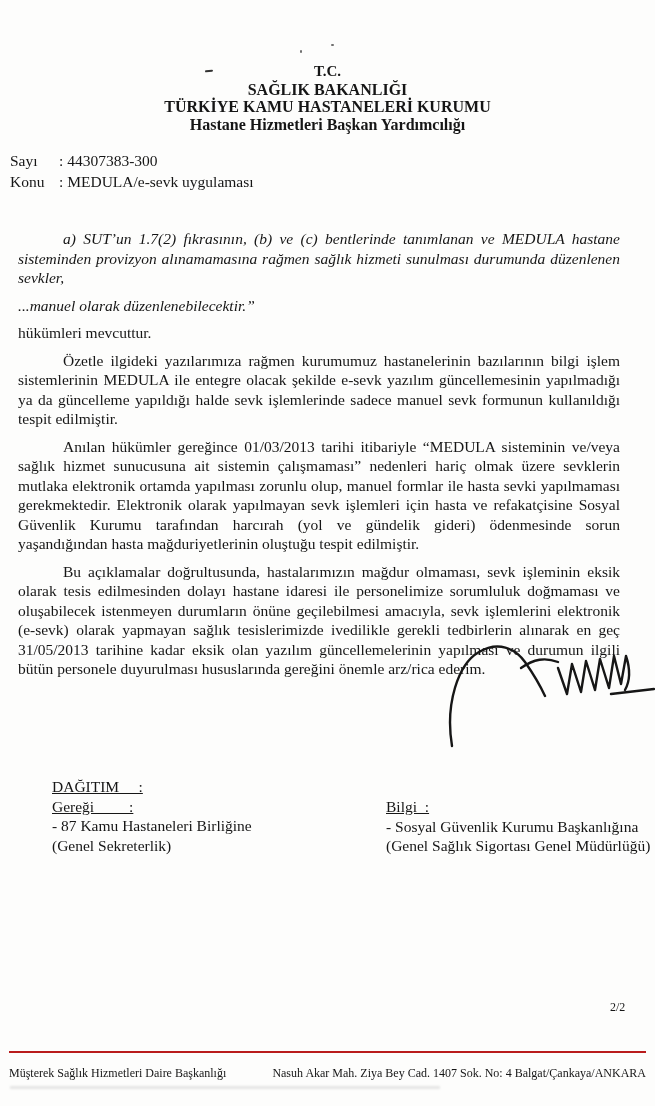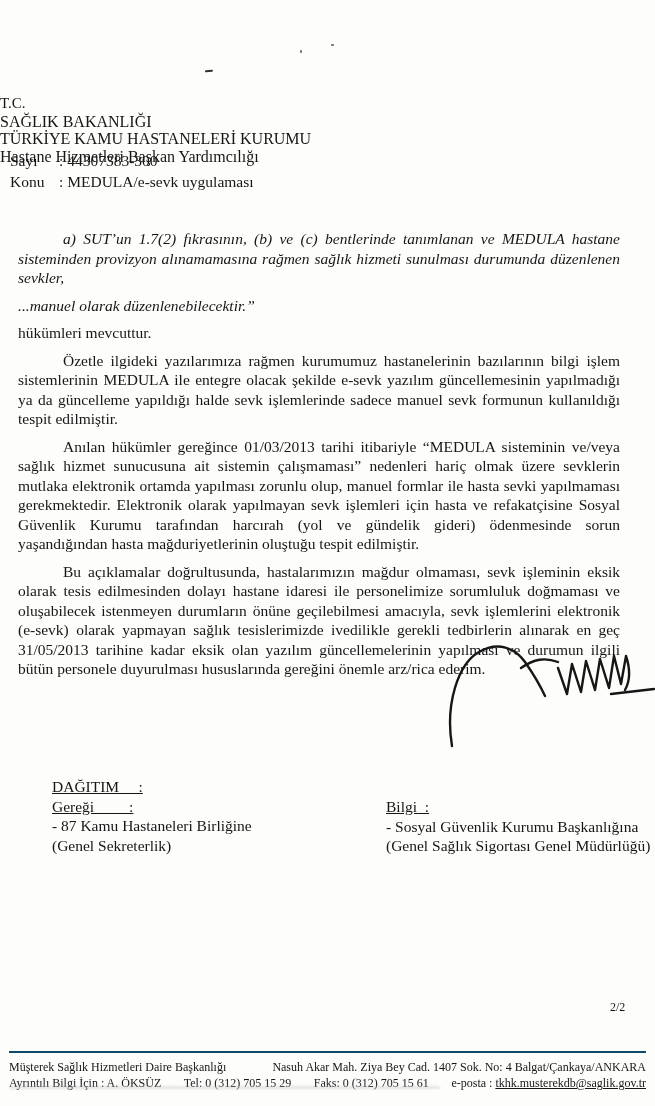--- a/index.html
+++ b/index.html
@@ -7,21 +7,21 @@
     position:relative;
     width:655px;height:1106px;
     background:#fdfdfc;
     font-family:"Liberation Serif", serif;
     color:#161616;
     overflow:hidden;
   }
   
   .letterhead{
     position:absolute;top:63px;left:0;right:0;
-    font-weight:normal;line-height:17.5px;margin-top:32px;
+    text-align:center;font-weight:bold;line-height:17.5px;
   }
   .letterhead .tc{font-size:15px;}
   .letterhead .l{font-size:16px;}
   
   .meta{position:absolute;top:151px;left:10px;font-size:15.5px;line-height:20.5px;}
   .meta-row{display:flex;}
   .meta-label{width:49px;display:inline-block;}
   
   .body-text{
     position:absolute;top:221px;left:10px;width:618px;
@@ -39,22 +39,22 @@
   .sig-svg{position:absolute;top:626px;left:418px;}
   
   .distribution{position:absolute;top:777px;left:8px;font-size:15.5px;line-height:19.5px;margin-left:44px;}
   .dist-col-right{position:absolute;top:20px;left:334px;width:300px;}
   .u{text-decoration:underline;}
   
   .pagenum{position:absolute;top:1000px;left:610px;font-size:12px;}
   
   .footer{
     position:absolute;top:1051px;left:9px;width:637px;
-    border-top:2px solid #0c4a6e;
-    font-size:12px;line-height:16px;padding-top:6px;
+    border-top:2px solid #b91c1c;
+    font-size:12px;line-height:16px;padding-top:12px;
   }
   .footer-row{display:flex;justify-content:space-between;}
   
   .speck{position:absolute;background:#333;border-radius:1px;}
   .ghost{position:absolute;top:1086px;left:10px;width:430px;height:3px;background:#c9c9c9;opacity:.45;filter:blur(1px);}
 </style>
 </head>
 <body>
 
 <div class="page">
@@ -110,23 +110,17 @@
     </div>
   </div>
 
   <div class="pagenum">2/2</div>
 
   <div class="footer">
     <div class="footer-row">
       <span>Müşterek Sağlık Hizmetleri Daire Başkanlığı</span>
       <span>Nasuh Akar Mah. Ziya Bey Cad. 1407 Sok. No: 4 Balgat/Çankaya/ANKARA</span>
     </div>
-    <div class="footer-row">
-      <span>Ayrıntılı Bilgi İçin : A. ÖKSÜZ</span>
-      <span>Tel: 0 (312) 705 15 29</span>
-      <span>Faks: 0 (312) 705 15 61</span>
-      <span><span>e-posta : </span><span class="u">tkhk.musterekdb@saglik.gov.tr</span></span>
-    </div>
   </div>
 
   <div class="ghost"></div>
 
 </div>
 
 </body></html>

